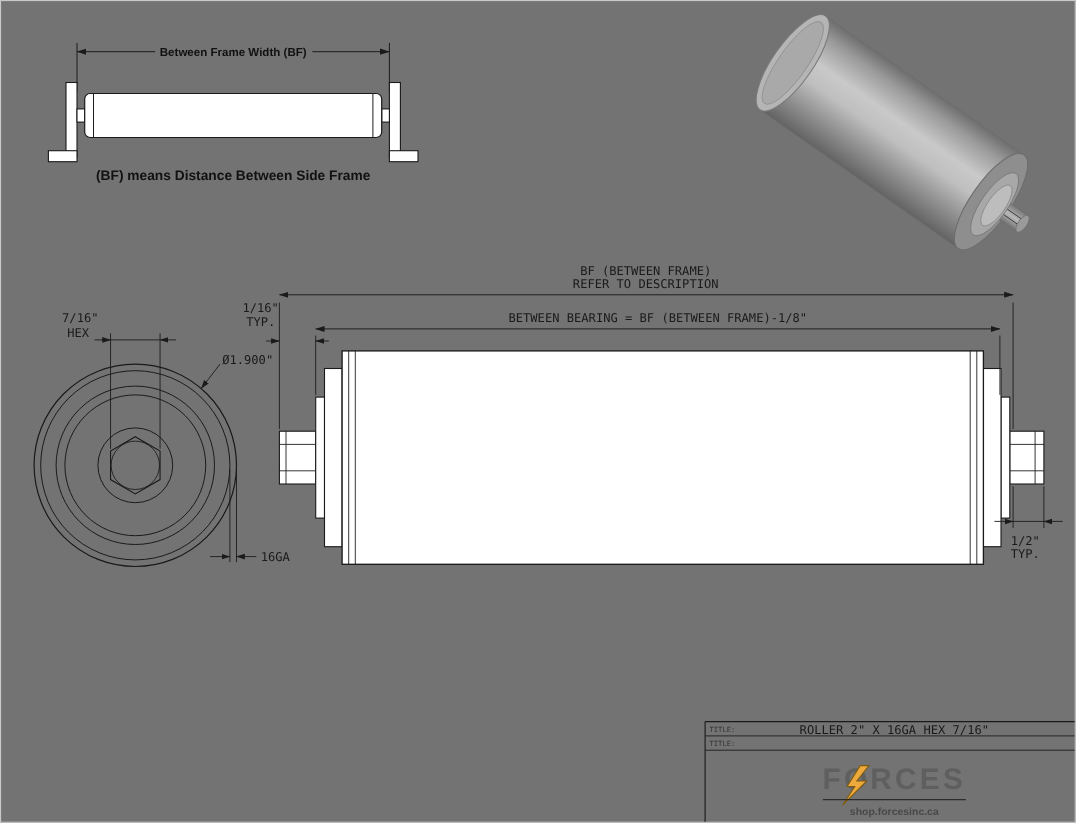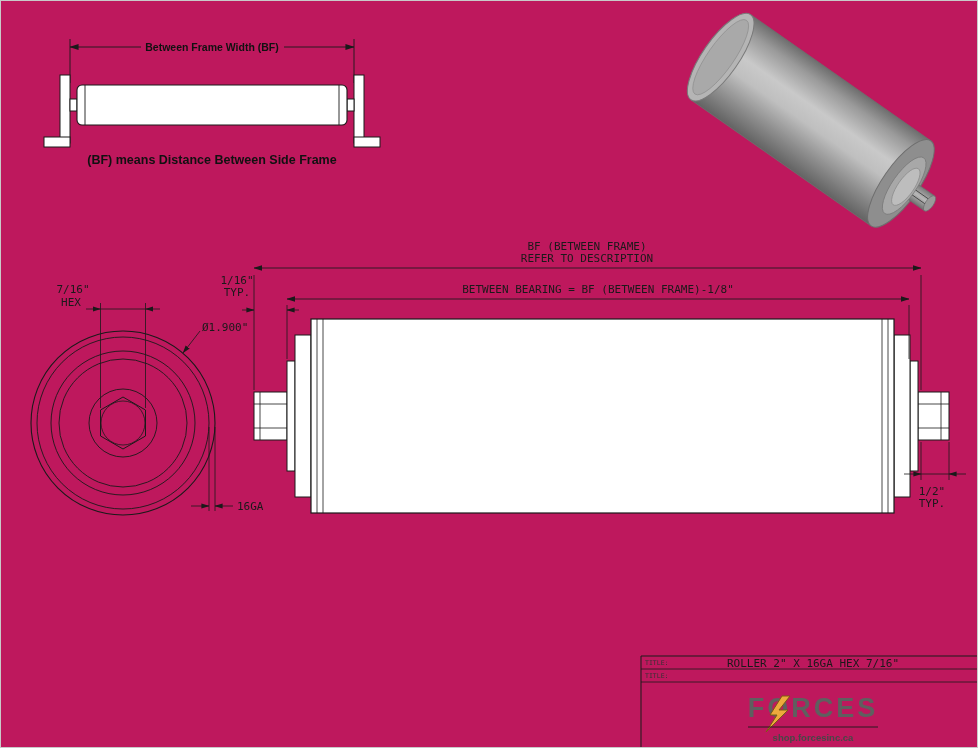--- a/index.html
+++ b/index.html
@@ -1,16 +1,16 @@
 <!DOCTYPE html>
 <html><head>
 <meta charset="utf-8">
 <style>
   html,body{margin:0;padding:0;background:#fff;}
-  .page{position:relative;width:978px;height:748px;background:#be185d;overflow:hidden;
+  .page{position:relative;width:978px;height:748px;background:#737373;overflow:hidden;
         box-sizing:border-box;border:1px solid #c9c9c9;
         font-family:"DejaVu Sans Mono",monospace;}
   svg{position:absolute;left:0;top:0;}
   .cad{font-family:"DejaVu Sans Mono",monospace;fill:#1a1a1a;}
   .inset-label{font-family:"Liberation Sans",sans-serif;font-weight:bold;fill:#111;}
   .brand{font-family:"Liberation Sans",sans-serif;font-weight:bold;fill:#5f5f5f;letter-spacing:3px;}
   .site{font-family:"Liberation Sans",sans-serif;font-weight:bold;fill:#474747;}
   .tb-small{font-family:"DejaVu Sans Mono",monospace;fill:#333;}
   line,rect.part,circle.part,polygon.part,path.part{stroke:#1a1a1a;}
 </style>

